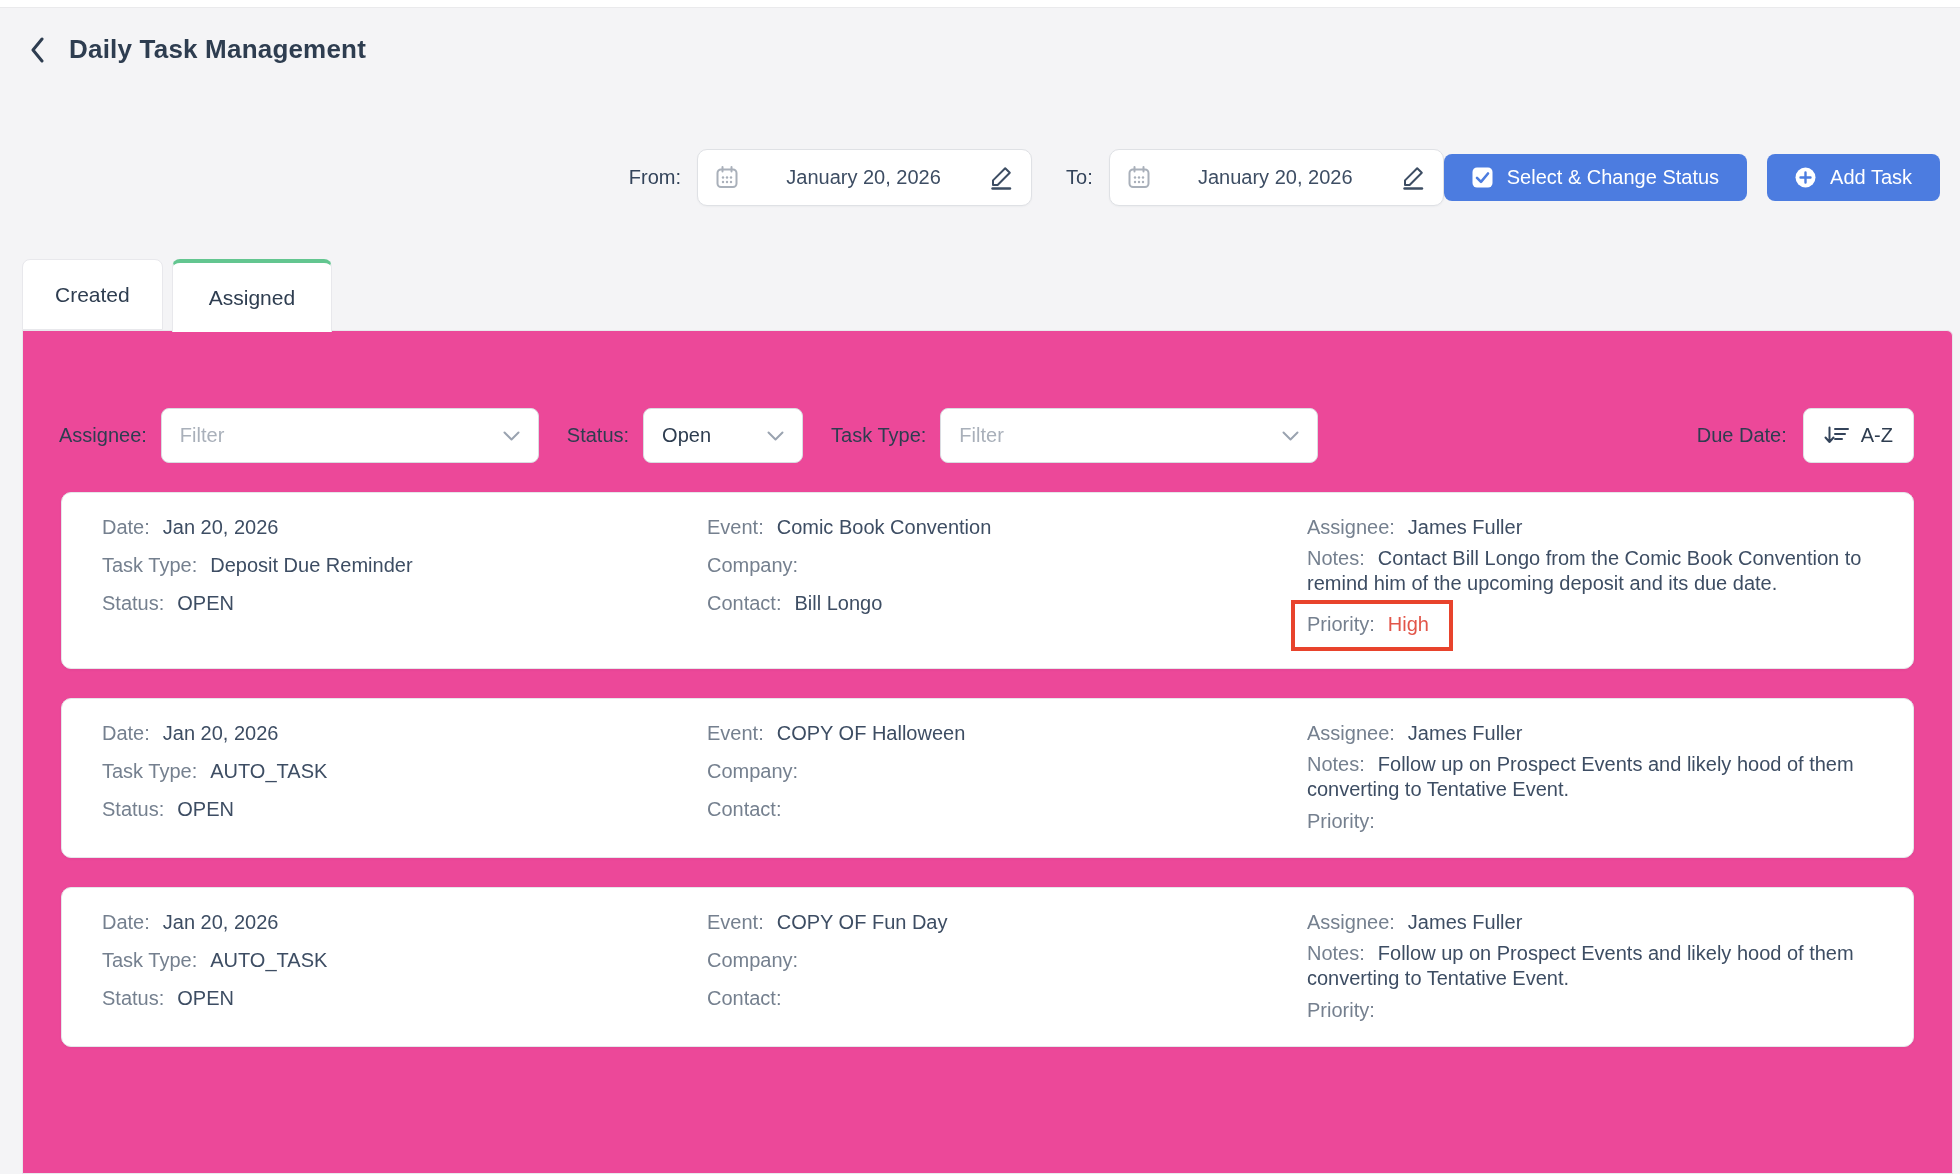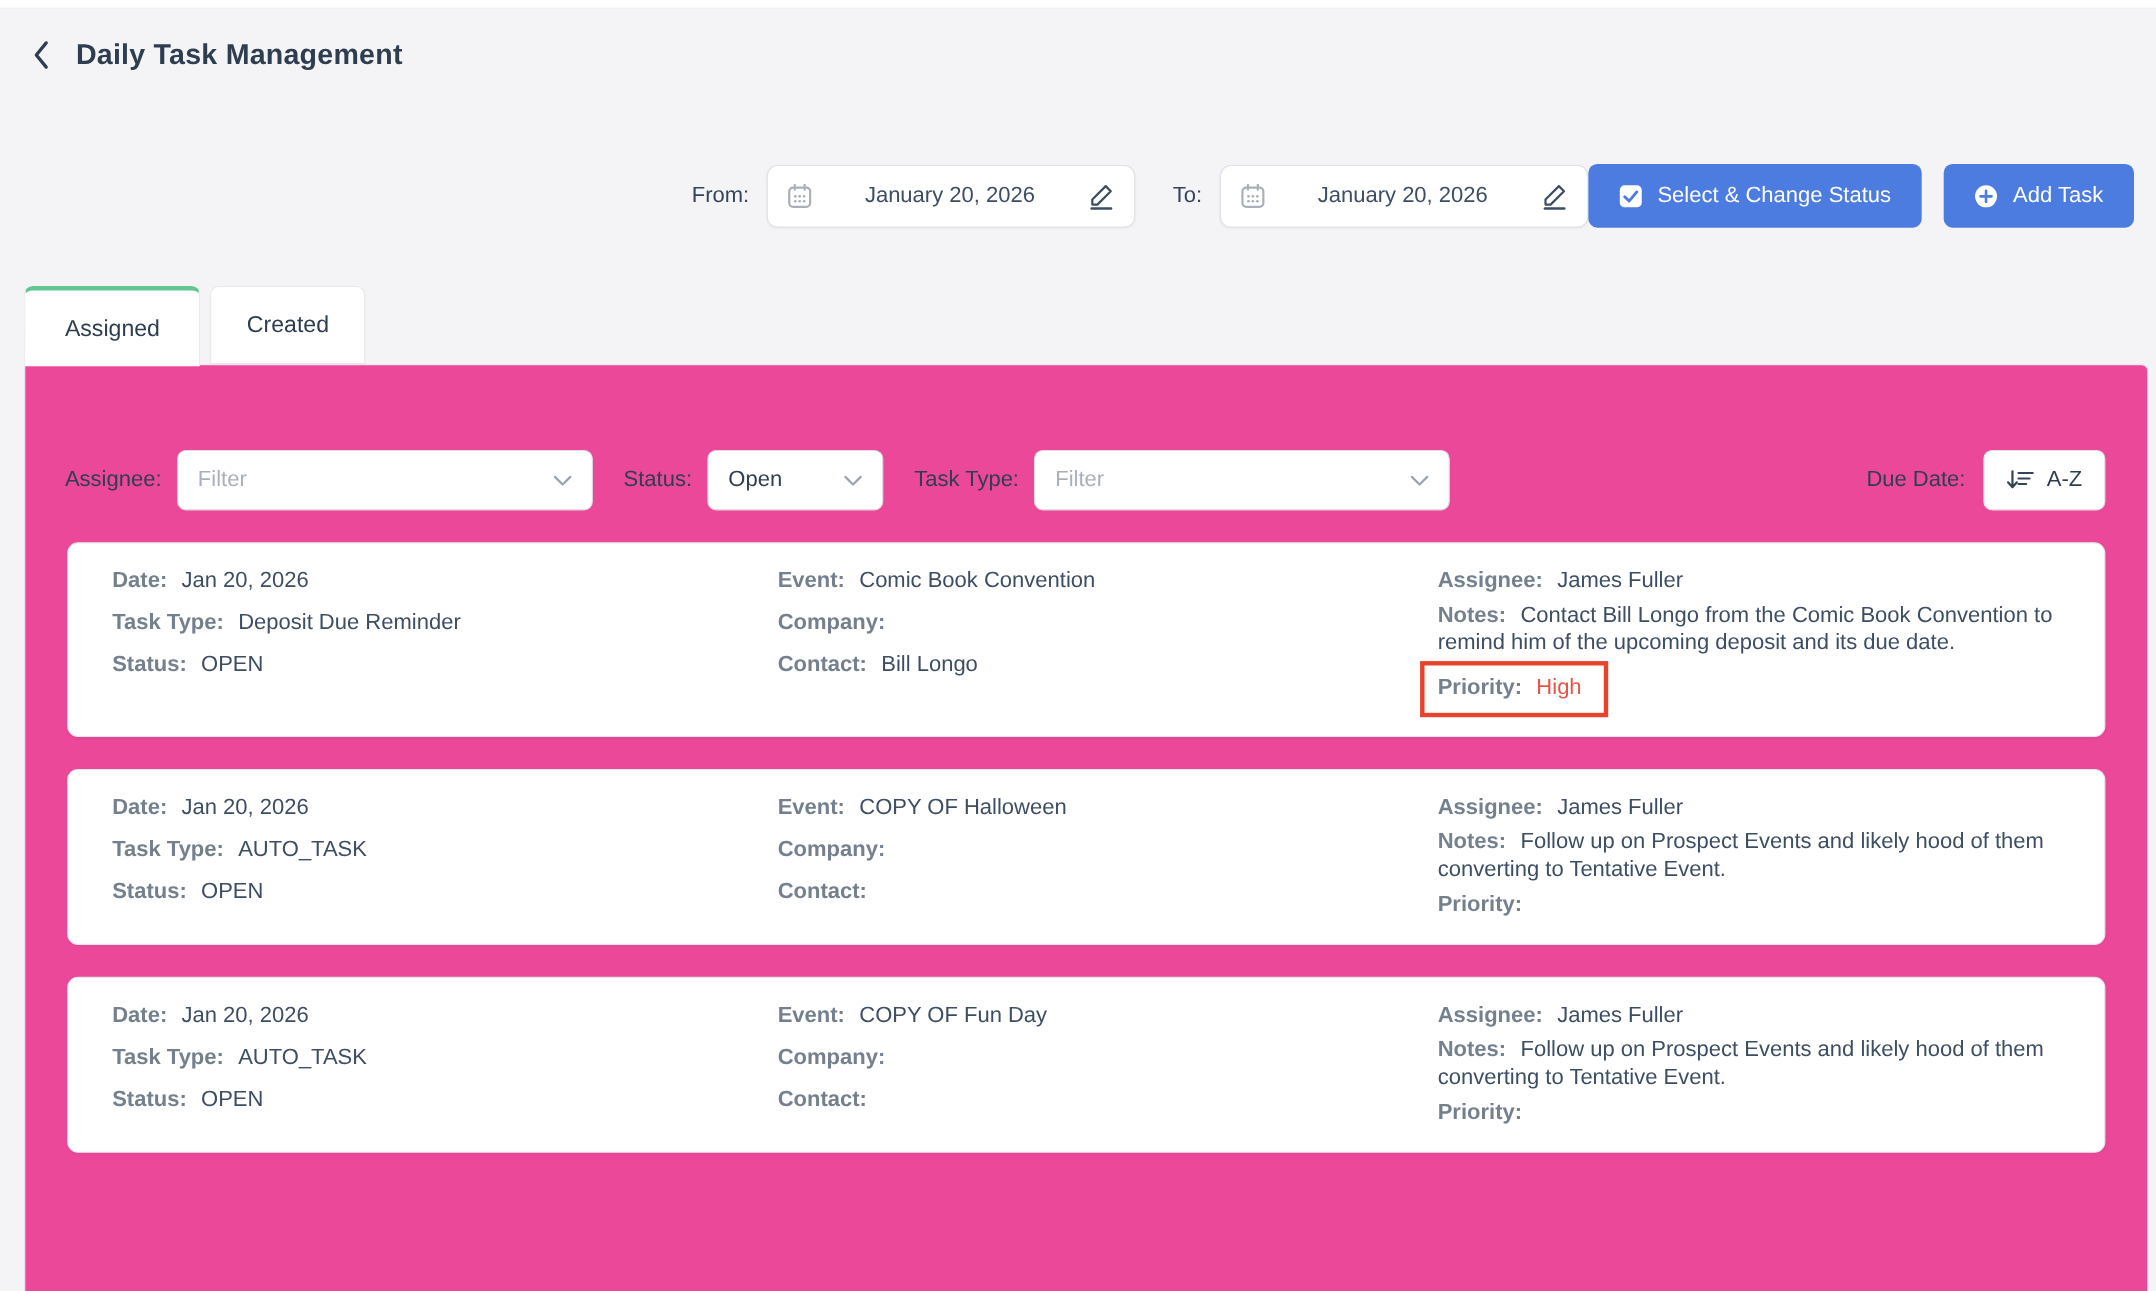--- a/index.html
+++ b/index.html
@@ -22,21 +22,21 @@
   .range-label{font-size:20px;color:#33435a;margin-right:16px;}
   .to-label{margin-left:34px;}
   .date-field{
     display:flex;align-items:center;gap:16px;height:55px;min-width:297px;
     background:#fff;border:1px solid #dfe1e5;border-radius:10px;padding:0 18px;
     box-shadow:0 1px 2px rgba(30,40,60,.04);cursor:pointer;
   }
   .date-text{font-size:20px;color:#3d4d63;flex:1;text-align:center;}
   .actions{display:flex;align-items:center;gap:20px;}
   .btn-primary{
-    display:flex;align-items:center;gap:14px;height:58px;padding:0 28px;
+    display:flex;align-items:center;gap:14px;height:47px;padding:0 28px;
     background:#4c7ce0;border:none;border-radius:8px;color:#fff;font-size:20px;
     font-family:inherit;cursor:pointer;
   }
 
   
   .tabs{display:flex;gap:9px;margin:53px 0 0 22px;position:relative;z-index:2;}
   .tab{
     height:69px;display:flex;align-items:center;padding:0 32px;
     background:#fff;border:1px solid #e8e8ec;border-radius:8px 8px 0 0;
     font-size:21px;color:#2e3d50;cursor:pointer;
@@ -72,21 +72,21 @@
 
   
   .card{
     margin:29px 38px 0 38px;border:1px solid #e5e6ea;border-radius:10px;
     background:#fff;box-shadow:0 1px 3px rgba(33,33,52,.05);
     padding:15px 40px 17px 40px;
     display:grid;grid-template-columns:605px 600px 1fr;
     font-size:20px;cursor:pointer;
   }
   .frow{margin:0;line-height:38px;}
-  .flabel{color:#75808f;padding-right:13px;font-weight:bold;}
+  .flabel{color:#75808f;padding-right:13px;}
   .fvalue{color:#3d4d63;}
   .notes-p{margin:0;line-height:25px;max-width:575px;}
   .priority-high{color:#e25549;}
   .annotation-box{
     display:inline-block;border:4px solid #e8432c;
     padding:1px 20px 4px 12px;margin-left:-16px;margin-top:4px;
   }
   svg{display:block;}
 </style>
 </head>
@@ -174,25 +174,25 @@
             <circle cx="10.5" cy="10.5" r="10" fill="#ffffff"></circle>
             <path d="M10.5 5.5 v10 M5.5 10.5 h10" stroke="#4c7ce0" stroke-width="2.4" stroke-linecap="round"></path>
           </svg>
       </span>
       <span>Add Task</span>
     </button>
   </div>
 </div>
 
 <div class="tabs">
+  <div class="tab">
+    <span>Created</span>
+  </div>
   <div class="tab active">
     <span>Assigned</span>
-  </div>
-  <div class="tab">
-    <span>Created</span>
   </div>
 </div>
 
 <div class="panel">
 
   <div class="filter-row">
     <span class="filter-label">Assignee:</span>
     <div class="select sel-assignee">
       <span class="placeholder">Filter</span>
       <span>

